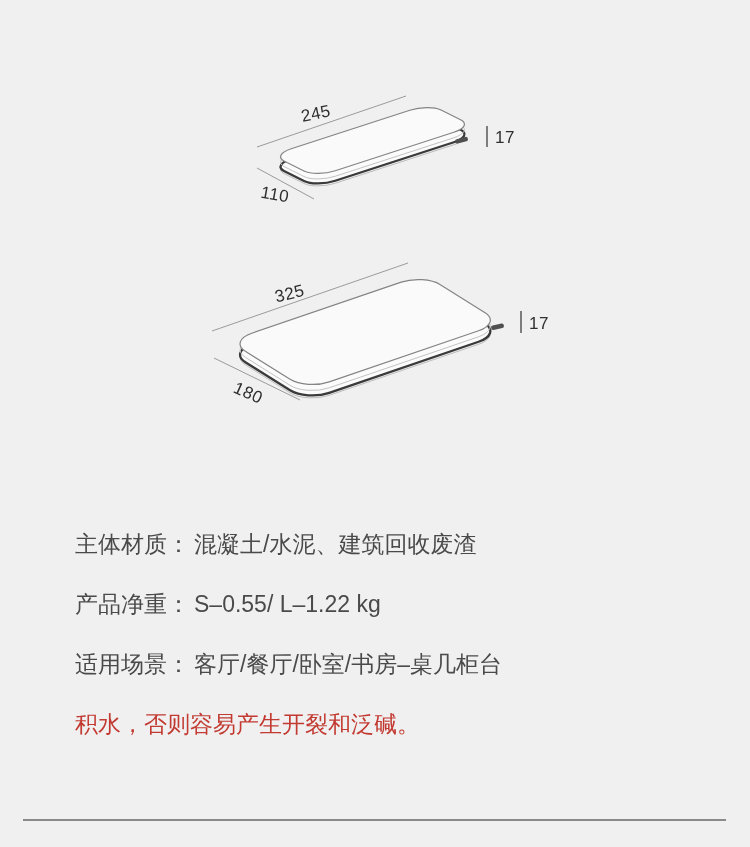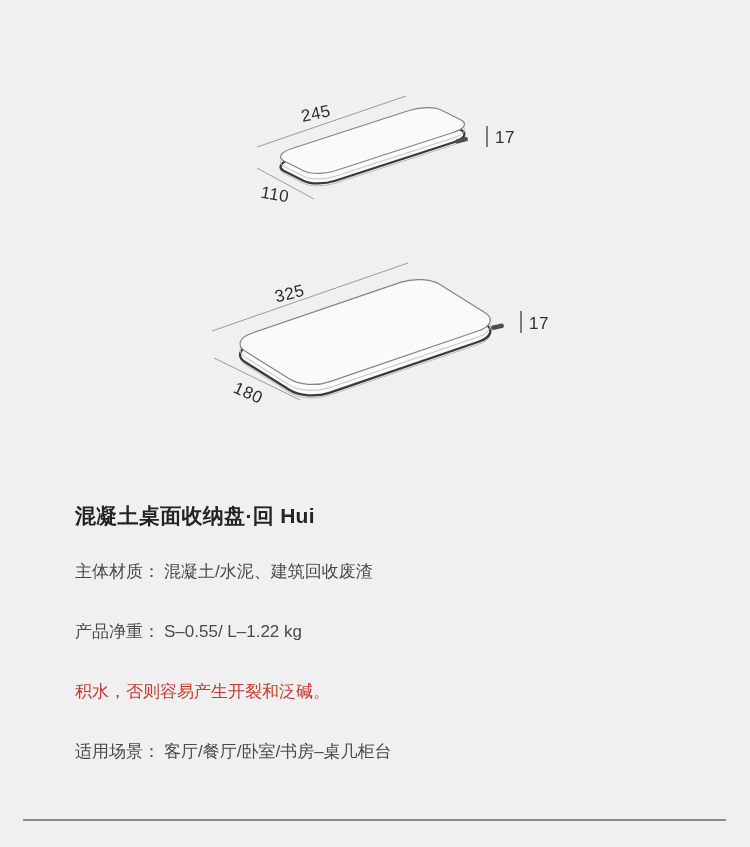--- a/index.html
+++ b/index.html
@@ -42,21 +42,21 @@
     width: 640px;
   }
   .title {
     font-size: 21px;
     font-weight: 700;
     color: #232323;
     letter-spacing: 0.3px;
   }
   .rows { margin-top: 13px; }
   .row {
-    font-size: 17px;
+    font-size: 23px;
     line-height: 36px;
     color: #4a4a4a;
     white-space: nowrap;
     margin-top: 24px;
   }
   .lbl { margin-right: 4px; }
   .warn { color: #c23a31; }
   .divider {
     position: absolute;
     left: 23px;
@@ -114,37 +114,36 @@
 
       <line class="dim-line" x1="214" y1="358" x2="300" y2="400"></line>
       <text class="dim-text" text-anchor="middle" transform="translate(246,398) rotate(24)">180</text>
 
       <line class="dim-tick" x1="521" y1="311" x2="521" y2="333"></line>
       <text class="dim-text" text-anchor="start" x="529" y="329">17</text>
     </g>
   </svg>
 
   <div class="info">
-    <div class="title">混凝土桌面收纳盘·回 Hui</div>
 
     <div class="rows">
       <div class="row">
         <span class="lbl">主体材质：</span><span class="val">混凝土/水泥、建筑回收废渣</span>
       </div>
 
 
       <div class="row">
         <span class="lbl">产品净重：</span><span class="val">S–0.55/ L–1.22 kg</span>
       </div>
 
 
       <div class="row">
-        <span class="val warn">积水，否则容易产生开裂和泛碱。</span>
+        <span class="lbl">适用场景：</span><span class="val">客厅/餐厅/卧室/书房–桌几柜台</span>
       </div>
 
       <div class="row">
-        <span class="lbl">适用场景：</span><span class="val">客厅/餐厅/卧室/书房–桌几柜台</span>
+        <span class="val warn">积水，否则容易产生开裂和泛碱。</span>
       </div>
     </div>
   </div>
 
   <div class="divider"></div>
 </div>
 
 </body></html>

